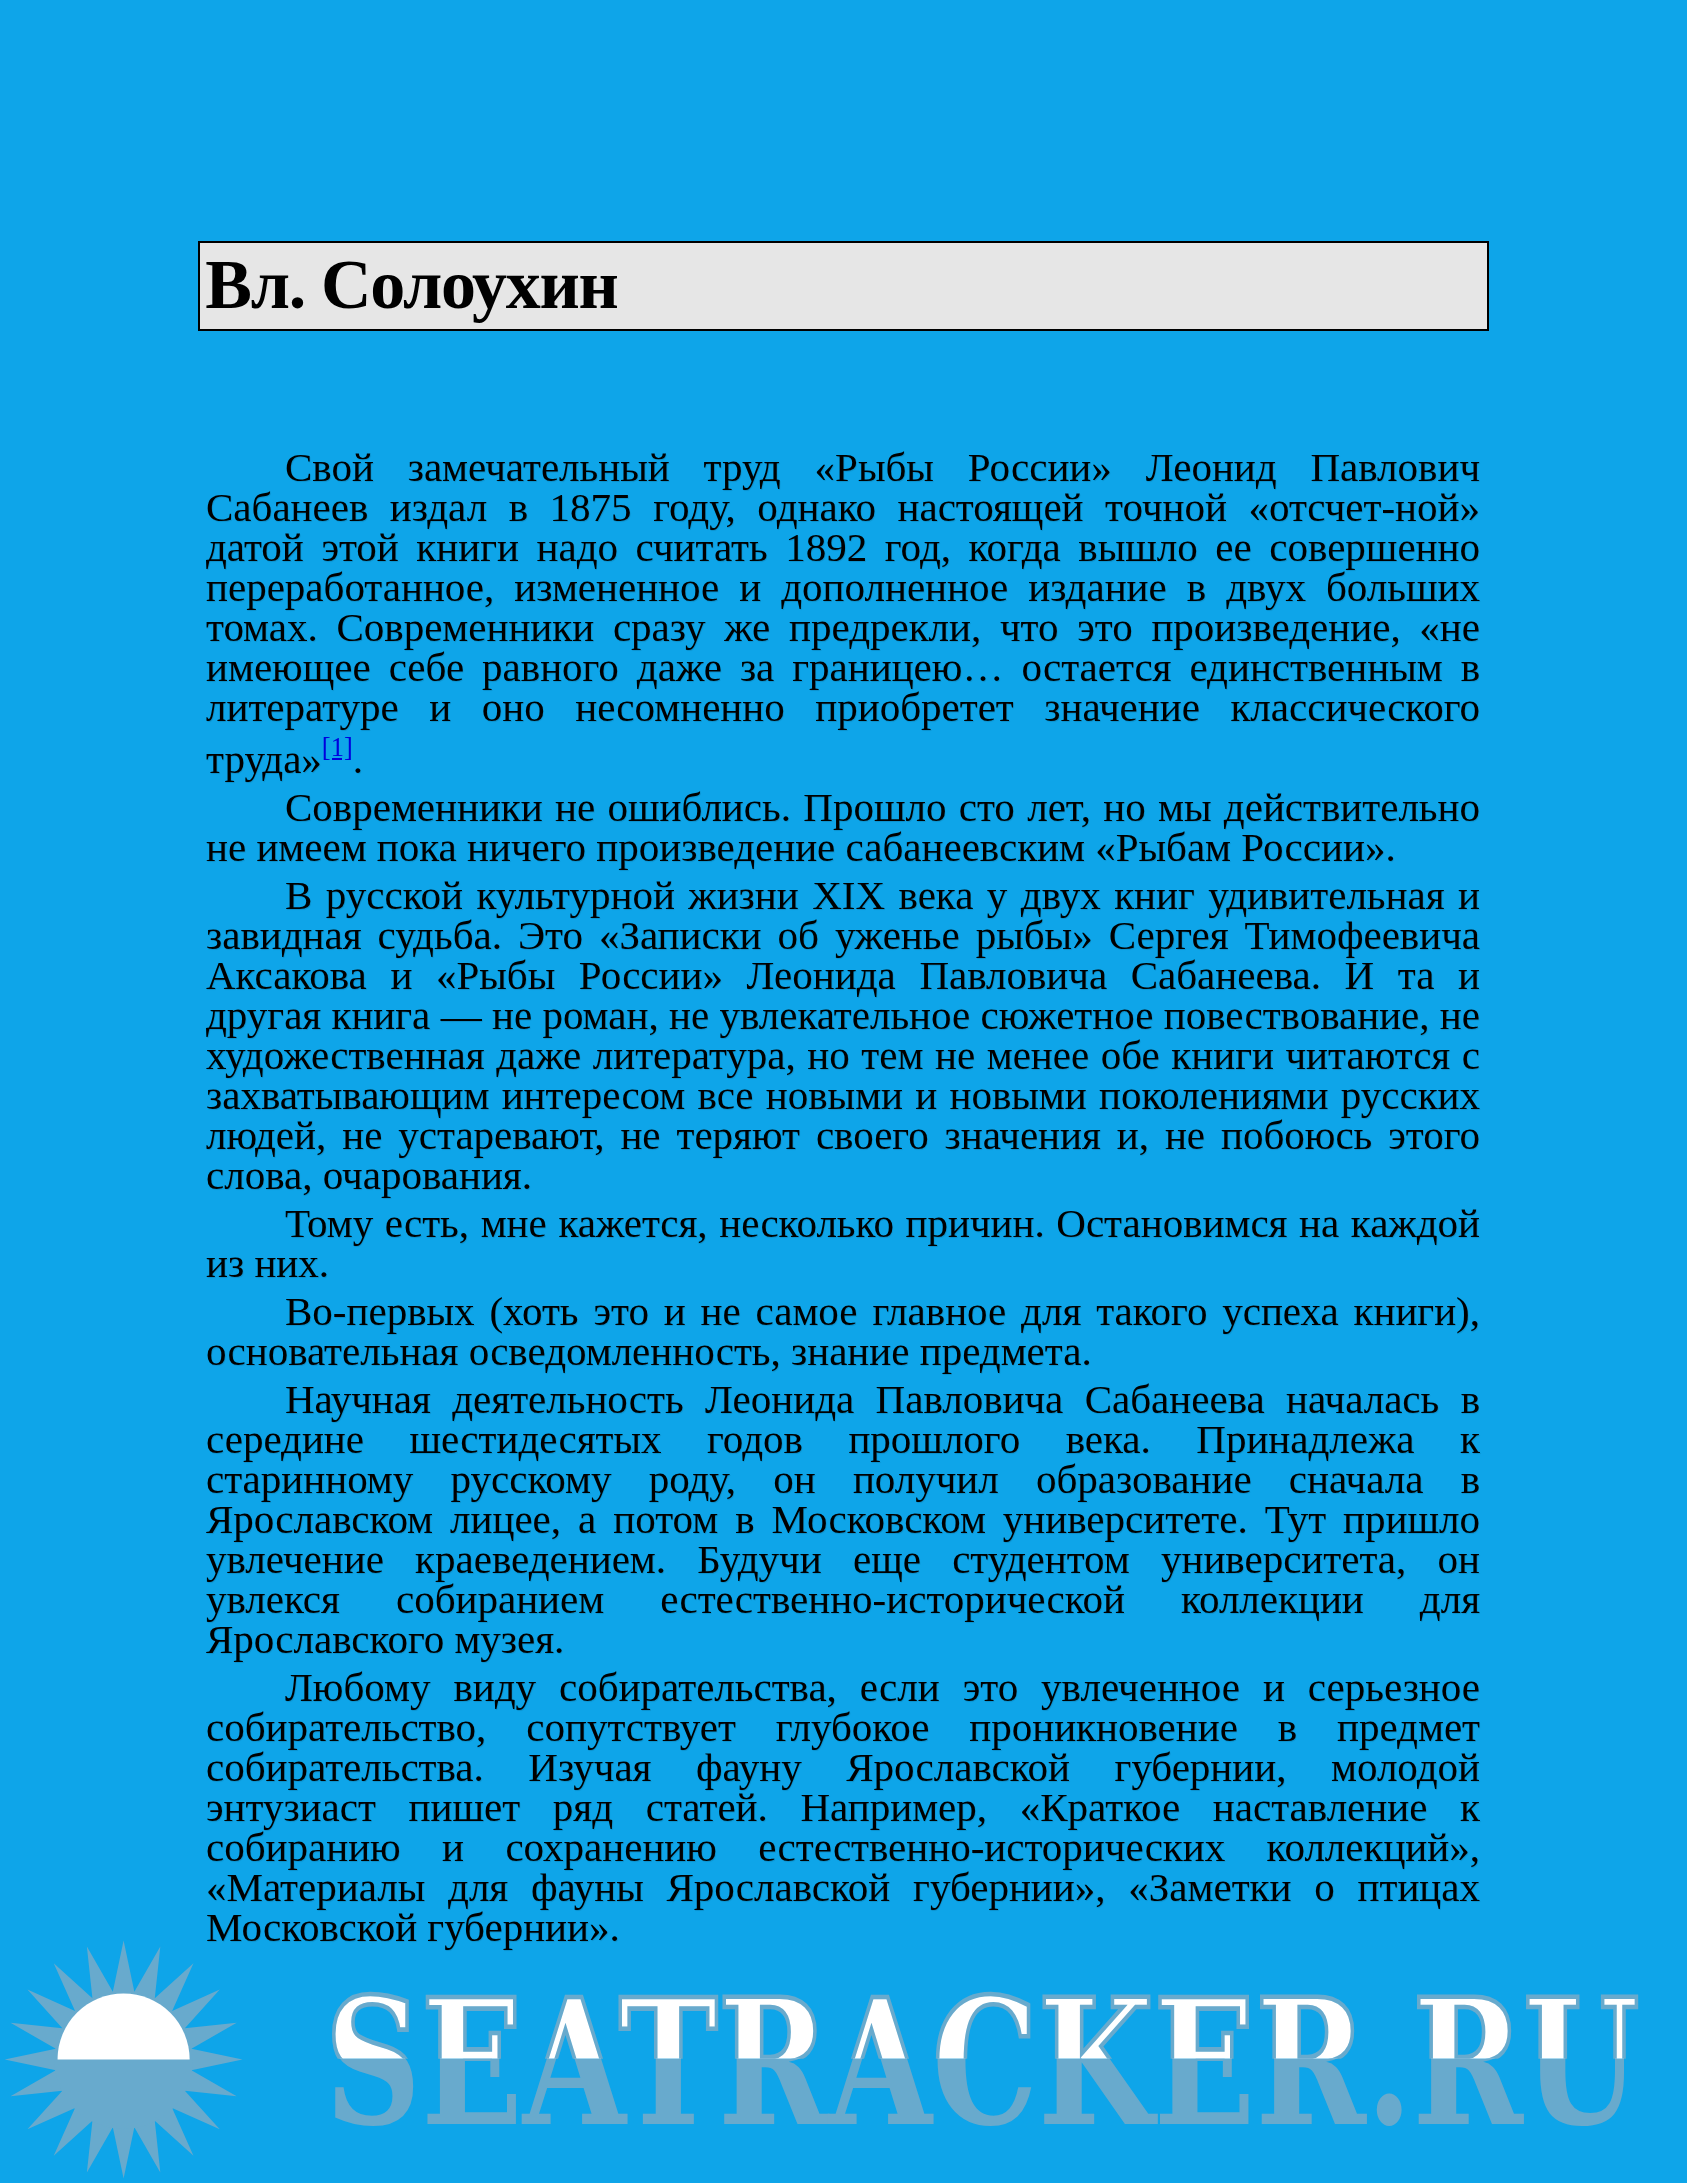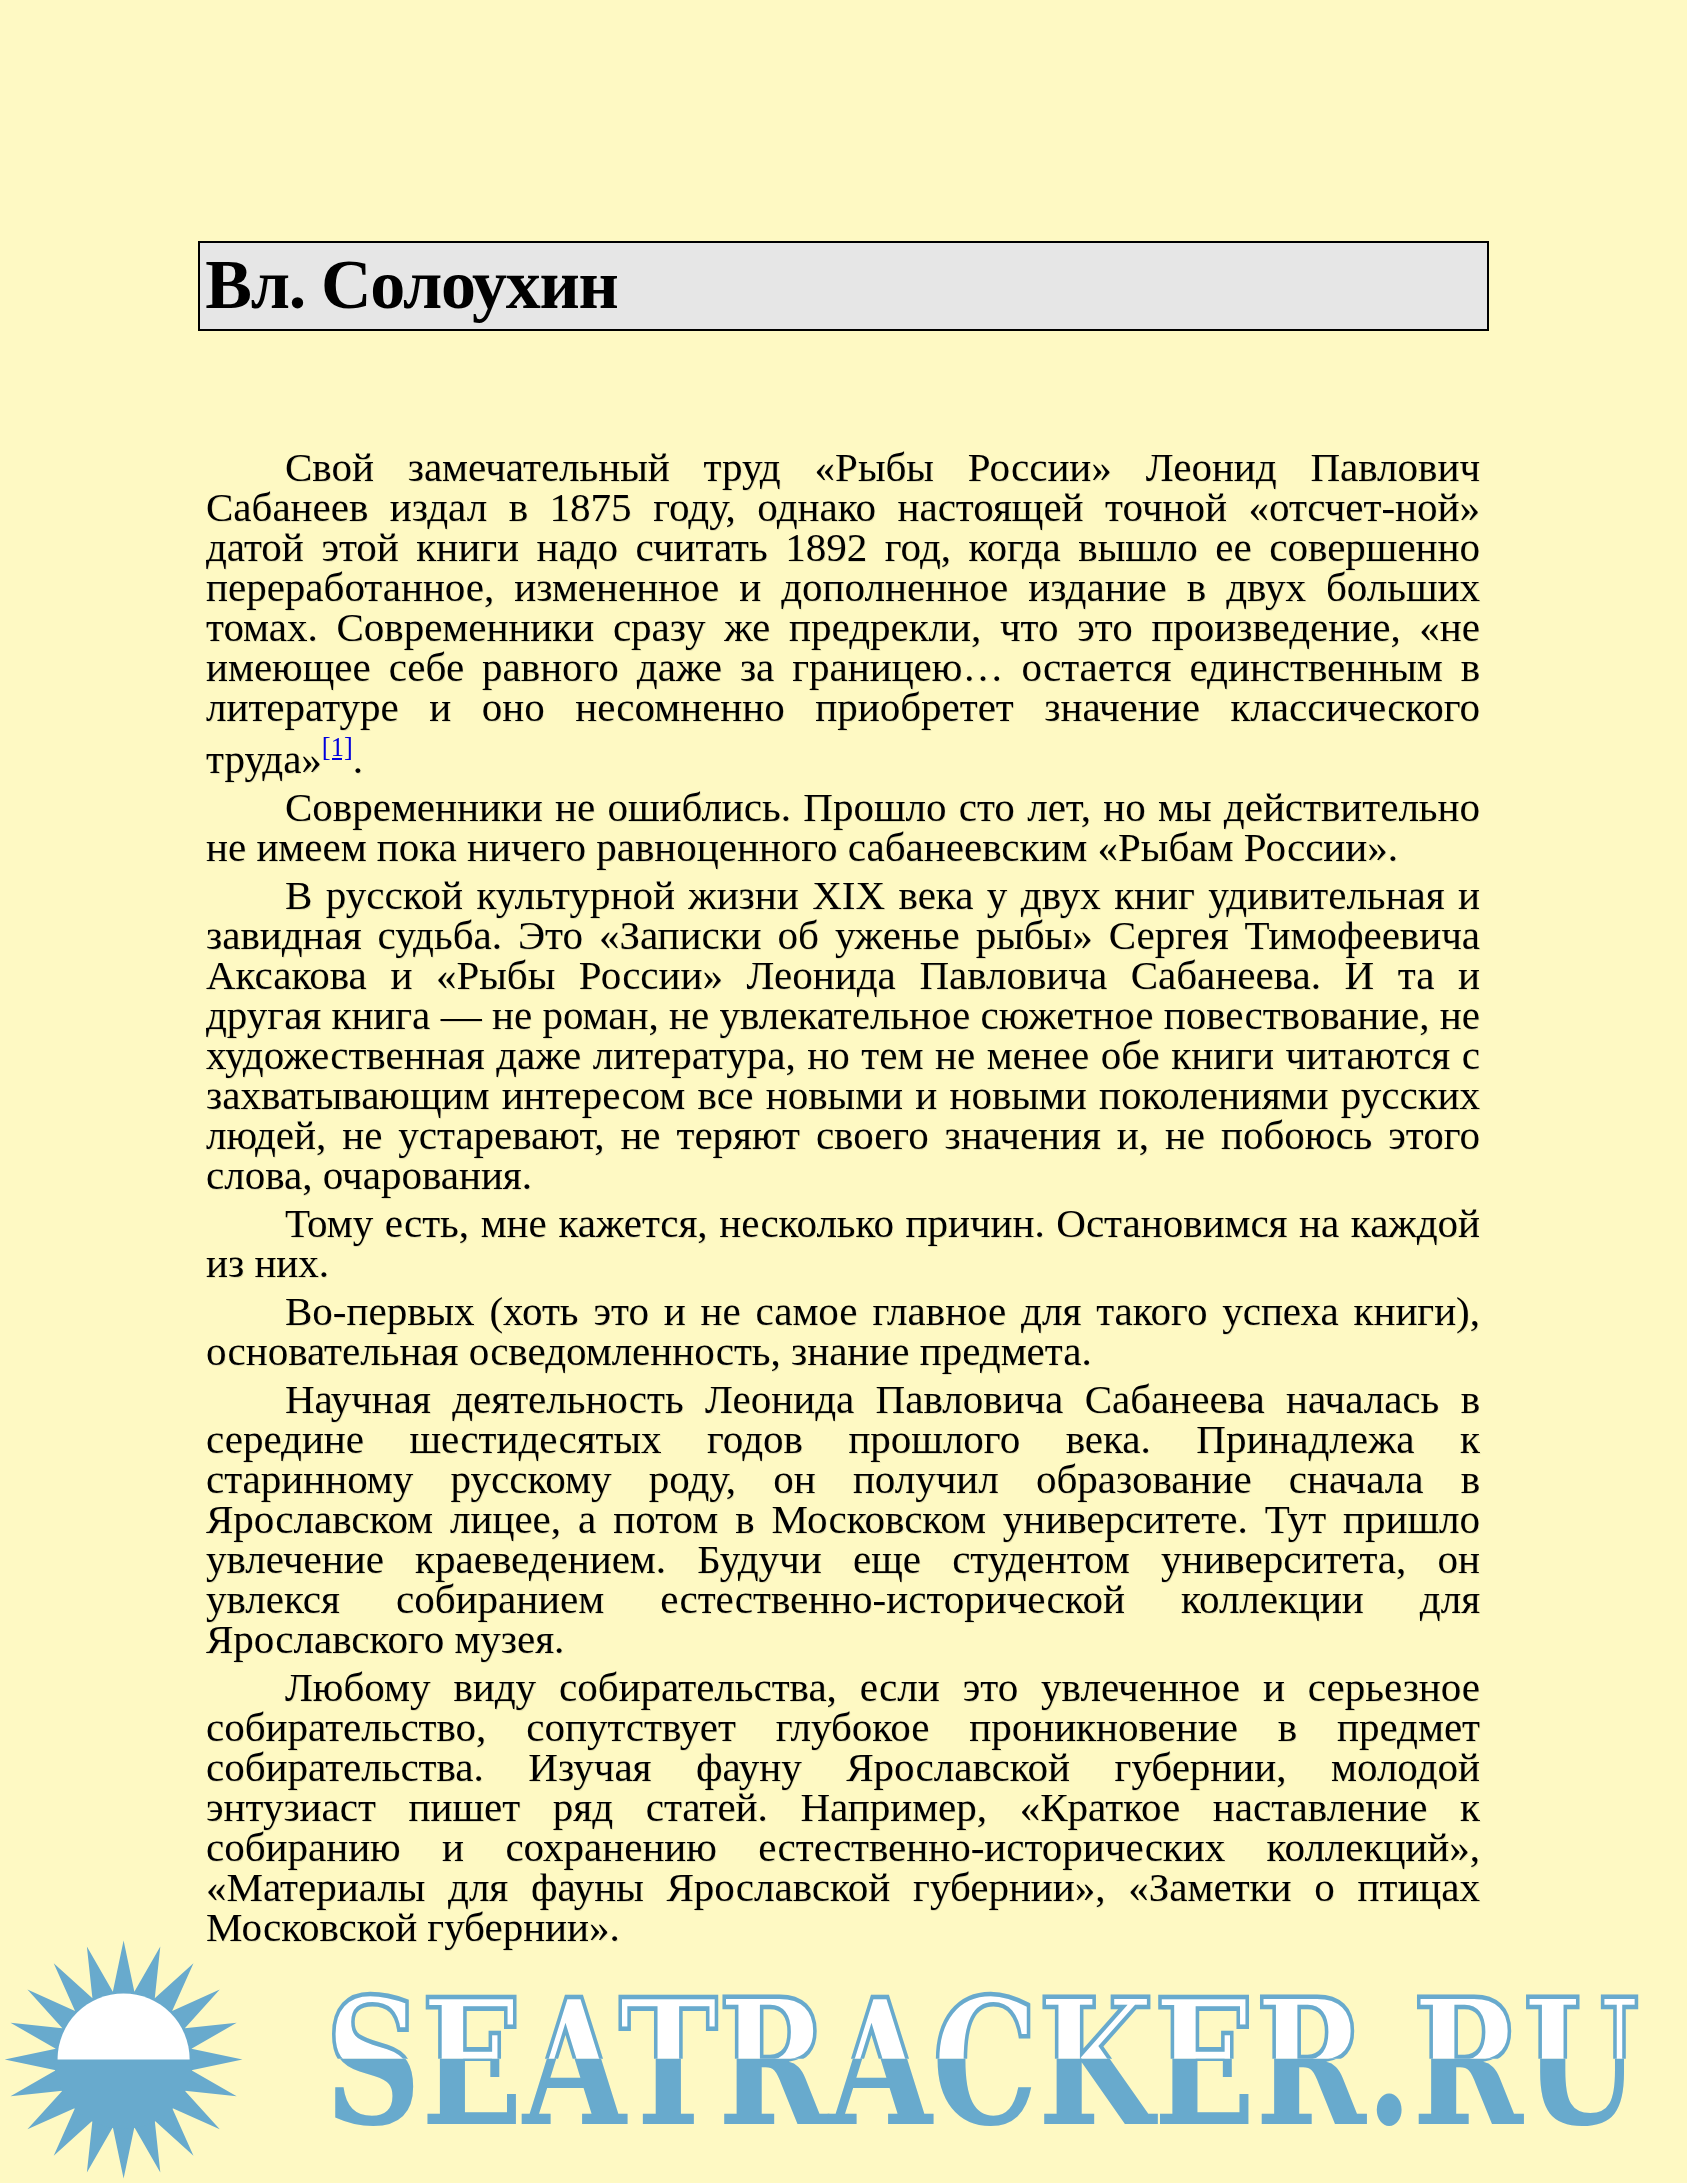--- a/index.html
+++ b/index.html
@@ -1,19 +1,19 @@
 <!DOCTYPE html>
 <html lang="ru" style="font-size:10.6px"><head>
 <meta charset="utf-8">
 <style>
   html,body{margin:0;padding:0;background:#fff;}
   .page{
     position:relative;
     width:1687px;height:2183px;
-    background:#fef9c3;
+    background:#0ea5e9;
     overflow:hidden;
     font-family:"Liberation Serif","DejaVu Serif",serif;
     color:#000;
   }
   .header-box{
     position:absolute;left:198px;top:241px;width:1291px;
     box-sizing:border-box;
     border:2.6px solid #000000;
     background:#e6e6e6;
     padding:5.3px 8px 8px 5.3px;
@@ -52,21 +52,21 @@
 <body>
 
 <div class="page">
 
   <div class="header-box">
     <div class="header-line">Вл. Солоухин</div>
   </div>
 
   <div class="body-text">
     <p><span>Свой замечательный труд «Рыбы России» Леонид Павлович Сабанеев издал в 1875 году, однако настоящей точной «отсчет-ной» датой этой книги надо считать 1892 год, когда вышло ее совершенно переработанное, измененное и дополненное издание в двух больших томах. Современники сразу же предрекли, что это произведение, «не имеющее себе равного даже за границею… остается единственным в литературе и оно несомненно приобретет значение классического труда»</span><a class="fn">[1]</a><span>.</span></p>
-    <p>Современники не ошиблись. Прошло сто лет, но мы действительно не имеем пока ничего равноценного сабанеевским «Рыбам России».</p>
+    <p>Современники не ошиблись. Прошло сто лет, но мы действительно не имеем пока ничего произведение сабанеевским «Рыбам России».</p>
     <p>В русской культурной жизни XIX века у двух книг удивительная и завидная судьба. Это «Записки об уженье рыбы» Сергея Тимофеевича Аксакова и «Рыбы России» Леонида Павловича Сабанеева. И та и другая книга — не роман, не увлекательное сюжетное повествование, не художественная даже литература, но тем не менее обе книги читаются с захватывающим интересом все новыми и новыми поколениями русских людей, не устаревают, не теряют своего значения и, не побоюсь этого слова, очарования.</p>
     <p>Тому есть, мне кажется, несколько причин. Остановимся на каждой из них.</p>
     <p>Во-первых (хоть это и не самое главное для такого успеха книги), основательная осведомленность, знание предмета.</p>
     <p>Научная деятельность Леонида Павловича Сабанеева началась в середине шестидесятых годов прошлого века. Принадлежа к старинному русскому роду, он получил образование сначала в Ярославском лицее, а потом в Московском университете. Тут пришло увлечение краеведением. Будучи еще студентом университета, он увлекся собиранием естественно-исторической коллекции для Ярославского музея.</p>
     <p>Любому виду собирательства, если это увлеченное и серьезное собирательство, сопутствует глубокое проникновение в предмет собирательства. Изучая фауну Ярославской губернии, молодой энтузиаст пишет ряд статей. Например, «Краткое наставление к собиранию и сохранению естественно-исторических коллекций», «Материалы для фауны Ярославской губернии», «Заметки о птицах Московской губернии».</p>
   </div>
 
   <svg class="watermark" width="1687" height="284" viewBox="0 0 2550 430">
     <defs>
       <clipPath id="clip-top">

